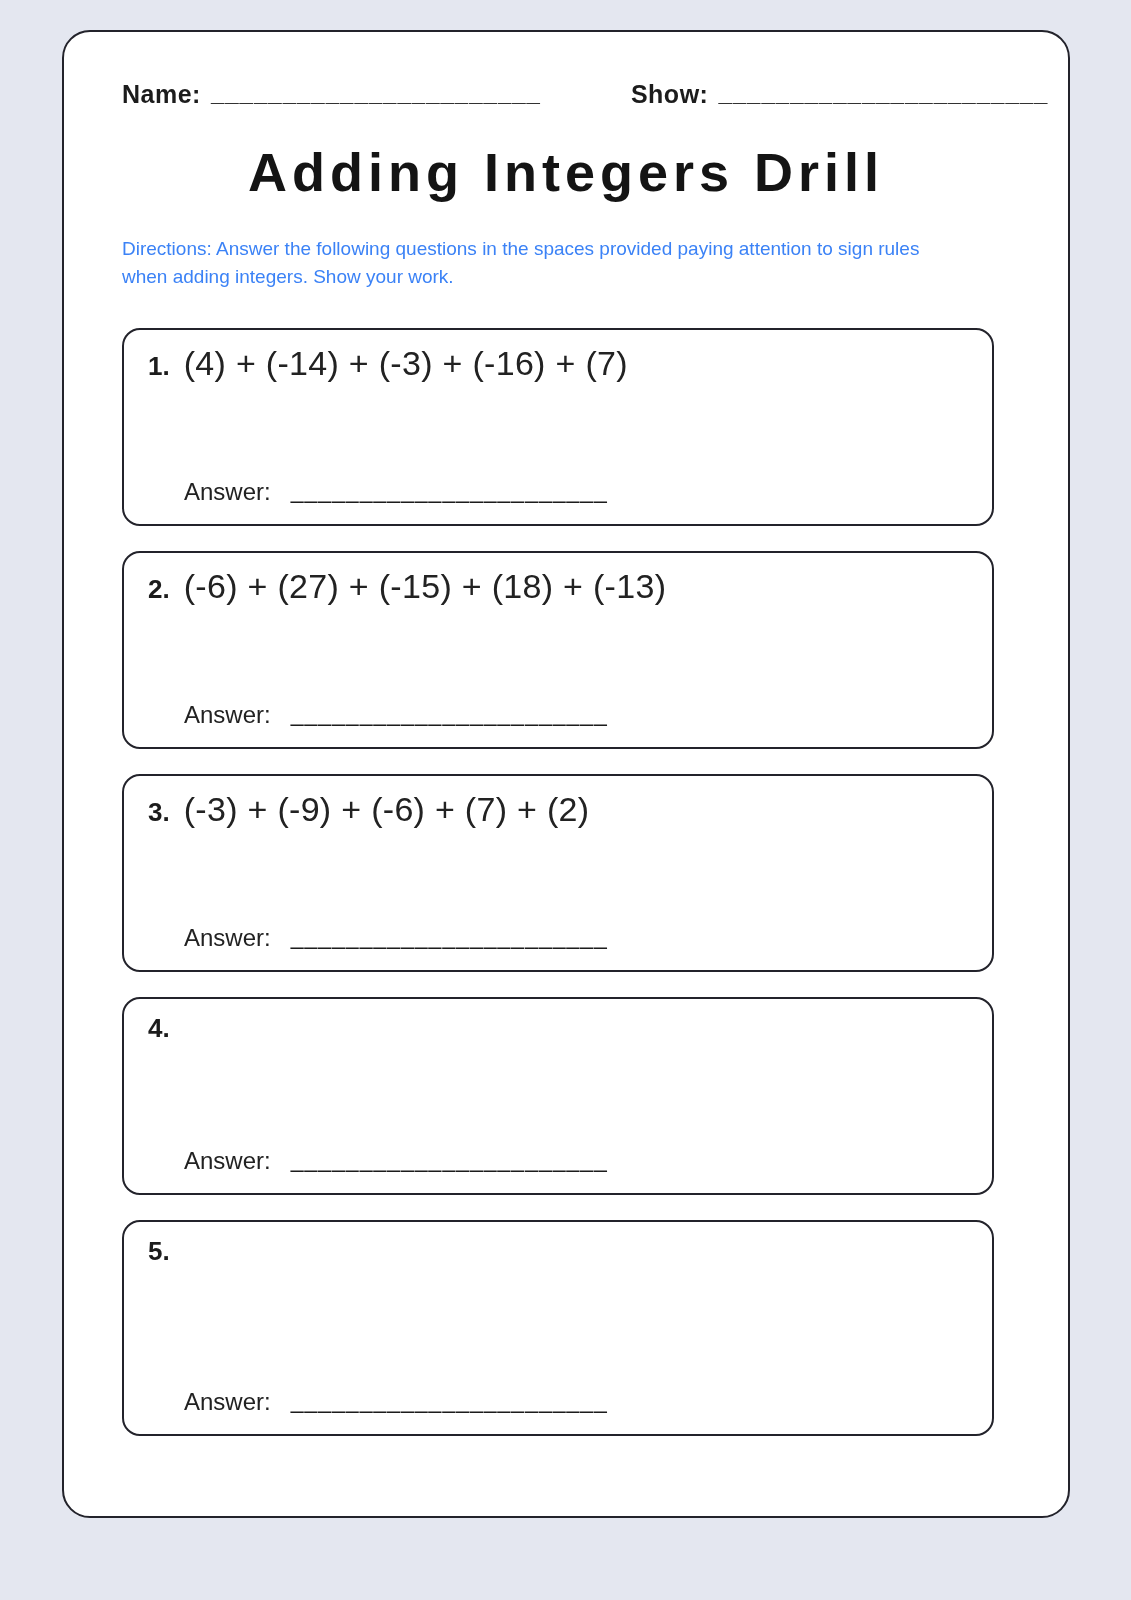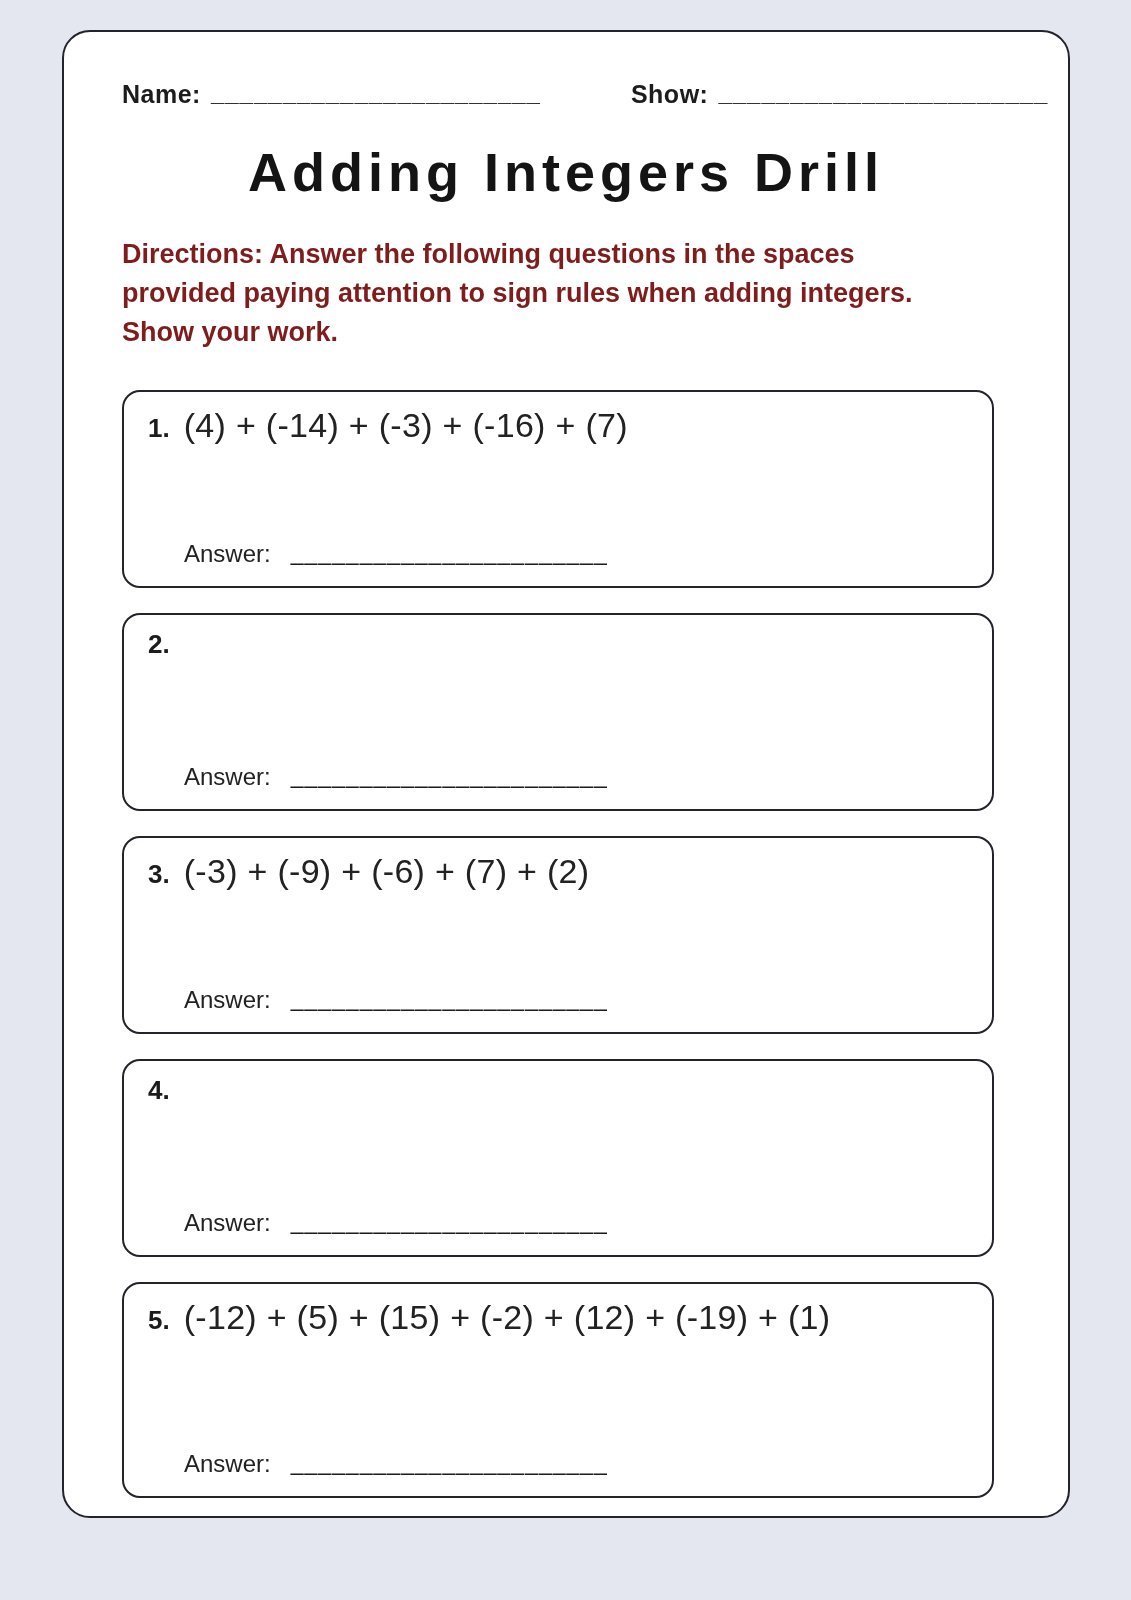--- a/index.html
+++ b/index.html
@@ -52,25 +52,25 @@
   h1.title {
     margin: 32px 0 0 0;
     text-align: center;
     font-size: 54px;
     font-weight: 800;
     letter-spacing: 5px;
     color: #141414;
   }
   .directions {
     margin: 32px 0 0 0;
-    font-size: 27px;
-    font-weight: 700;
+    font-size: 19px;
+    font-weight: 400;
     line-height: 1.45;
     max-width: 830px;
-    color: #7f1d1d;
+    color: #3b82f6;
   }
   .questions {
     margin-top: 38px;
   }
   .qbox {
     border: 2px solid #23232b;
     border-radius: 18px;
     min-height: 198px;
     box-sizing: border-box;
     margin: 0 16px 25px 0;
@@ -148,20 +148,21 @@
       </div>
       <div class="answer-row">
         <span class="answer-label">Answer:</span>
         <span class="answer-line">_______________________</span>
       </div>
     </section>
 
     <section class="qbox">
       <div class="qrow">
         <span class="qnum">2.</span>
+        <span class="qexpr">(-6) + (27) + (-15) + (18) + (-13)</span>
       </div>
       <div class="answer-row">
         <span class="answer-label">Answer:</span>
         <span class="answer-line">_______________________</span>
       </div>
     </section>
 
     <section class="qbox">
       <div class="qrow">
         <span class="qnum">3.</span>
@@ -179,21 +180,20 @@
       </div>
       <div class="answer-row">
         <span class="answer-label">Answer:</span>
         <span class="answer-line">_______________________</span>
       </div>
     </section>
 
     <section class="qbox last">
       <div class="qrow">
         <span class="qnum">5.</span>
-        <span class="qexpr">(-12) + (5) + (15) + (-2) + (12) + (-19) + (1)</span>
       </div>
       <div class="answer-row">
         <span class="answer-label">Answer:</span>
         <span class="answer-line">_______________________</span>
       </div>
     </section>
 
   </div>
 </div>
 

